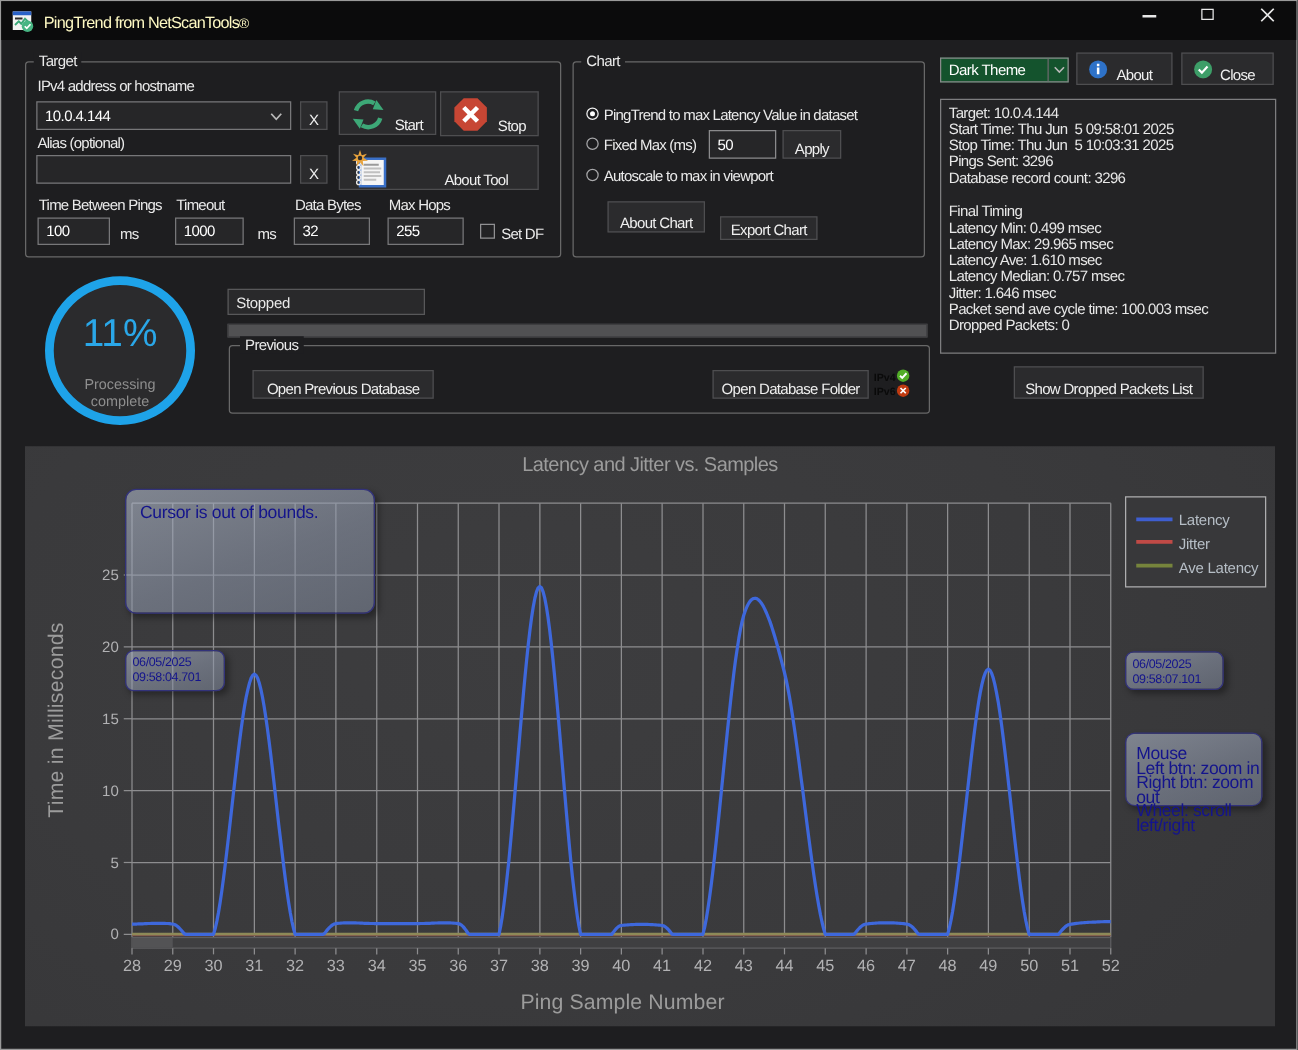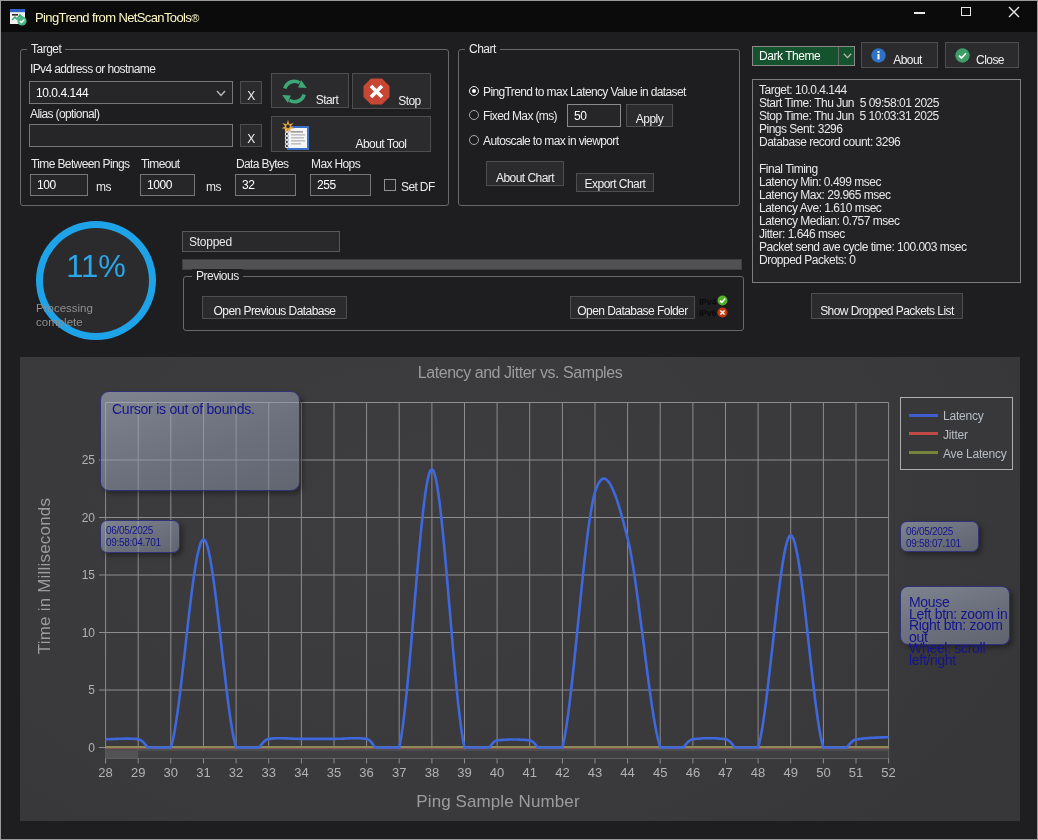--- a/index.html
+++ b/index.html
@@ -159,21 +159,21 @@
 Latency Max: 29.965 msec
 Latency Ave: 1.610 msec
 Latency Median: 0.757 msec
 Jitter: 1.646 msec
 Packet send ave cycle time: 100.003 msec
 Dropped Packets: 0</div>
   <div class="btn" style="left:810px;top:292px;width:152px;height:26px">Show Dropped Packets List</div>
 
   <div class="abs" style="left:35px;top:220px;width:120px;height:119px;border-radius:50%;border:7px solid #1ea3e9;background:#2b2b2d"></div>
   <div class="abs" style="left:35px;top:248px;width:120px;text-align:center;color:#2aa7e8;font-size:31px;font-weight:400;letter-spacing:0">11%</div>
-  <div class="abs" style="left:35px;top:300px;width:120px;color:#8e8e8e;font-size:11.5px;line-height:14px">Processing<br>complete</div>
+  <div class="abs" style="left:35px;top:300px;width:120px;text-align:center;color:#8e8e8e;font-size:11.5px;line-height:14px">Processing<br>complete</div>
 
   <div class="abs" style="left:181px;top:230px;width:158px;height:21px;background:#29292b;border:1px solid #58585a;color:#e8e8e8;font-size:12px;padding:3px 0 0 6px;letter-spacing:-0.25px">Stopped</div>
   <div class="abs" style="left:181px;top:258px;width:560px;height:11px;background:#515153;border:1px solid #3e3e40"></div>
 
   <div class="group" style="left:182px;top:275px;width:561px;height:55px">
     <span class="glabel" style="left:8px">Previous</span>
   </div>
   <div class="btn" style="left:201px;top:295px;width:145px;height:23px">Open Previous Database</div>
   <div class="btn" style="left:569px;top:295px;width:125px;height:23px">Open Database Folder</div>
   <div class="abs" style="left:698px;top:296px;color:#0a0a0a;font-size:8.5px;font-weight:bold">IPv4</div>

